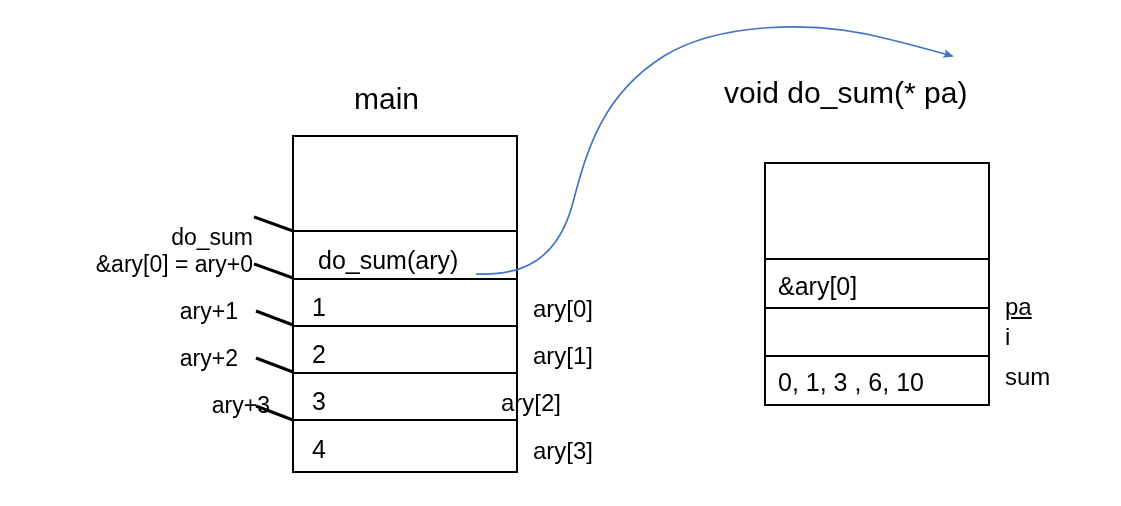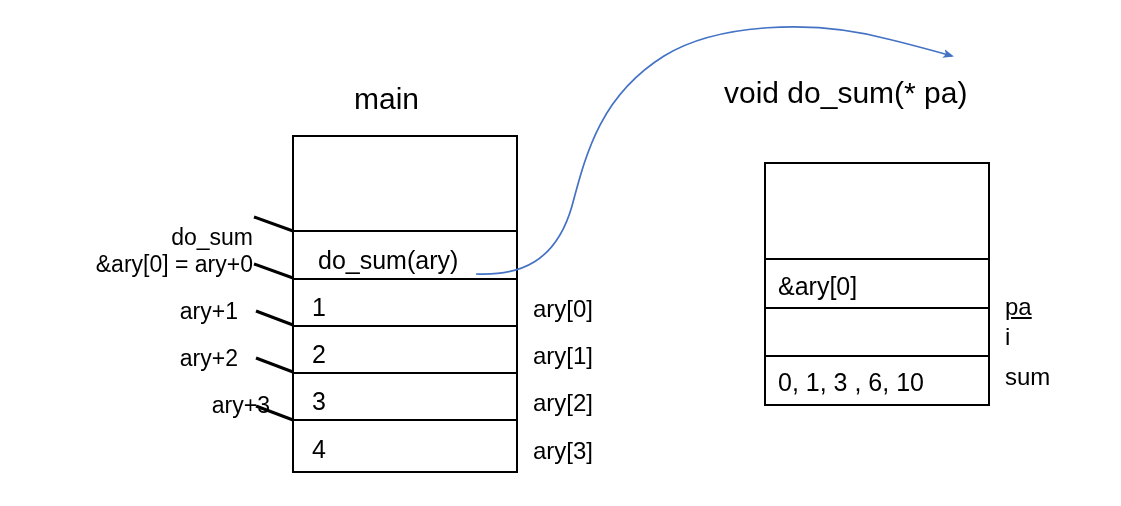--- a/index.html
+++ b/index.html
@@ -81,21 +81,21 @@
   </div>
 
   <div class="abs cell-text" style="left:318px; top:248px;">do_sum(ary)</div>
   <div class="abs cell-text" style="left:312px; top:295px;">1</div>
   <div class="abs cell-text" style="left:312px; top:342px;">2</div>
   <div class="abs cell-text" style="left:312px; top:389px;">3</div>
   <div class="abs cell-text" style="left:312px; top:437px;">4</div>
 
   <div class="abs side-label" style="left:533px; top:297px;">ary[0]</div>
   <div class="abs side-label" style="left:533px; top:344px;">ary[1]</div>
-  <div class="abs side-label" style="left:533px; top:391px;">ary[2]</div>
+  <div class="abs side-label" style="left:501px; top:391px;">ary[2]</div>
   <div class="abs side-label" style="left:533px; top:439px;">ary[3]</div>
 
   <div class="abs left-label" style="left:0px; top:206px; width:253px;margin-top:20px;">do_sum</div>
   <div class="abs left-label" style="left:0px; top:253px; width:253px;">&amp;ary[0] = ary+0</div>
   <div class="abs left-label" style="left:0px; top:300px; width:238px;">ary+1</div>
   <div class="abs left-label" style="left:0px; top:347px; width:238px;">ary+2</div>
   <div class="abs left-label" style="left:0px; top:394px; width:238px;margin-left:32px;">ary+3</div>
 
   <svg class="abs leader" style="left:0px; top:0px;" width="1121" height="506">
     <g stroke="#000000" stroke-width="3" stroke-linecap="butt" fill="none">

